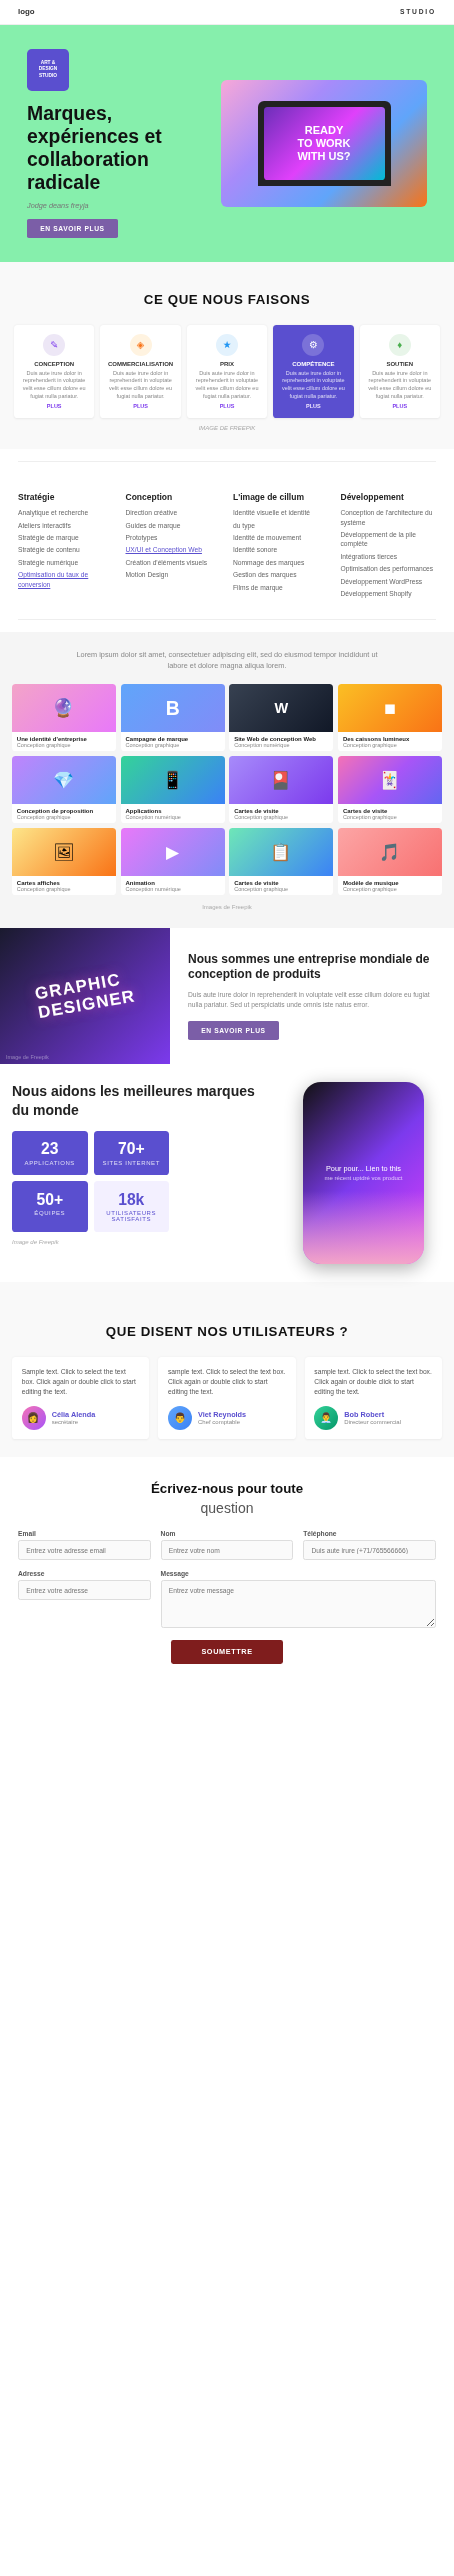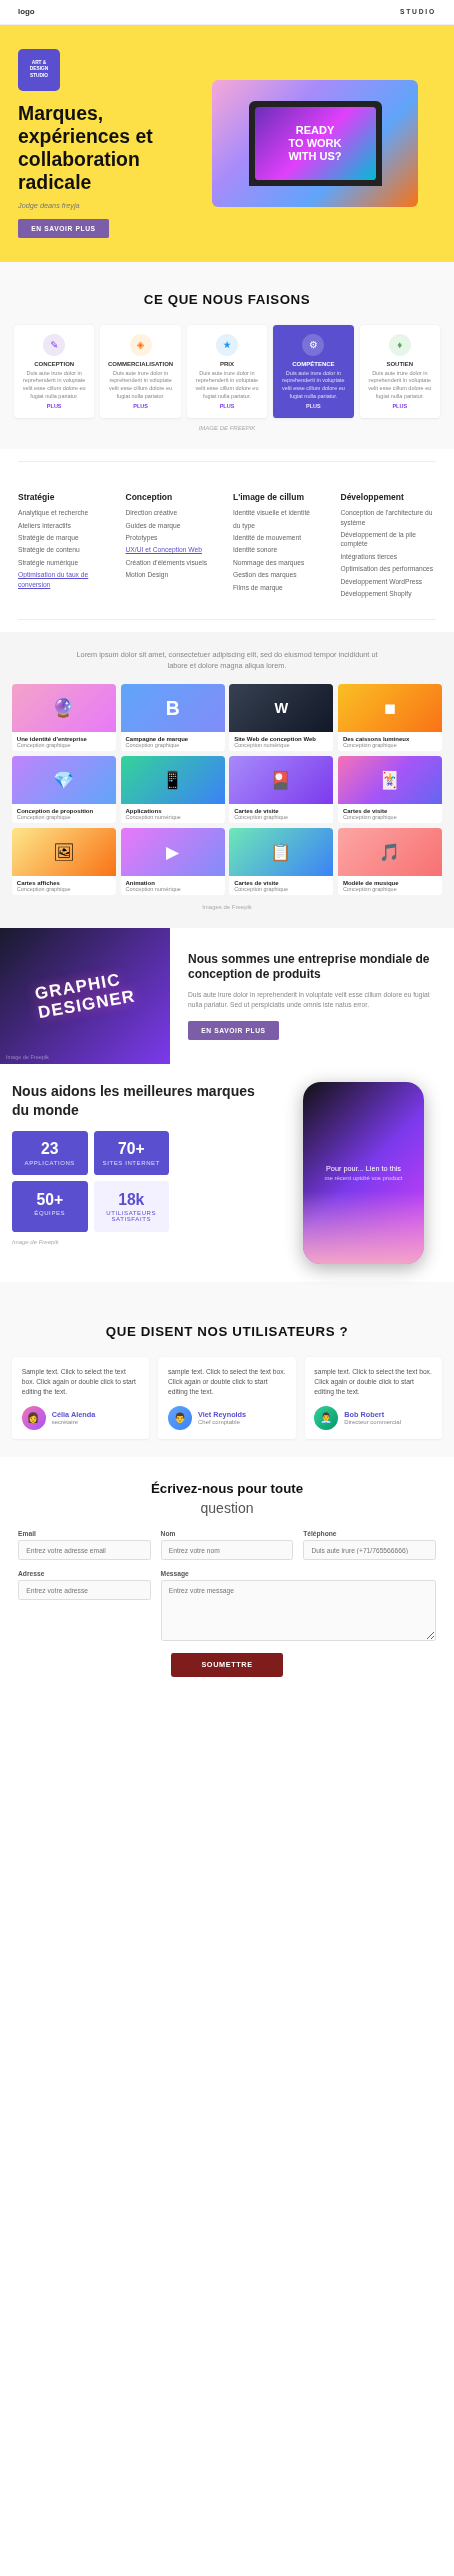--- a/index.html
+++ b/index.html
@@ -6,23 +6,23 @@
     body { font-family: Arial, sans-serif; width: 454px; background: #fff; overflow-x: hidden; }
 
     
     nav {
       display: flex; justify-content: space-between; align-items: center;
       padding: 7.3px 18px; background: #fff; border-bottom: 0.6px solid #eee;
     }
 
     
     .hero {
-      background: #fde047;
+      background: #86efac;
       padding: 24px 18px 24px 18px;
-      display: flex; align-items: center; justify-content: flex-start;
+      display: flex; align-items: center; justify-content: center;
       min-height: 170px;
       position: relative; overflow: hidden;
     }
     .hero-left { max-width: 194px; }
     .hero-badge {
       width: 42px; height: 42px; background: #5a4fcf; border-radius: 4.8px;
       display: flex; flex-direction: column; align-items: center; justify-content: center;
       color: #fff; font-size: 4.8px; font-weight: bold; text-align: center; margin-bottom: 11px; line-height: 1.3;
     }
     .hero-title { font-size: 19.4px; font-weight: bold; color: #111; line-height: 1.2; margin-bottom: 6px; }
@@ -188,21 +188,21 @@
     .contact-sub-title { text-align: center; font-size: 14px; color: #555; margin-bottom: 14.5px; }
     .form-grid { display: grid; grid-template-columns: 1fr 1fr 1fr; gap: 9.7px; }
     .form-group { display: flex; flex-direction: column; gap: 3px; }
     .form-group.full { grid-column: span 2; }
     .form-group label { font-size: 6.7px; color: #555; font-weight: bold; }
     .form-group input, .form-group textarea {
       border: 0.6px solid #ddd; border-radius: 2.4px; padding: 5.5px 7.3px;
       font-size: 6.7px; color: #333; background: #fafafa;
       font-family: Arial, sans-serif;
     }
-    .form-group textarea { height: 61px; resize: vertical; }
+    .form-group textarea { height: 48px; resize: vertical; }
     .submit-btn {
       display: block; margin: 12px auto 0;
       background: #7f1d1d; color: #fff; border: none; padding: 7.3px 30px;
       font-size: 7.3px; border-radius: 2.4px; cursor: pointer; font-weight: bold; letter-spacing: 0.6px;
     }
   </style>
 </head>
 <body>
 
 <nav>

